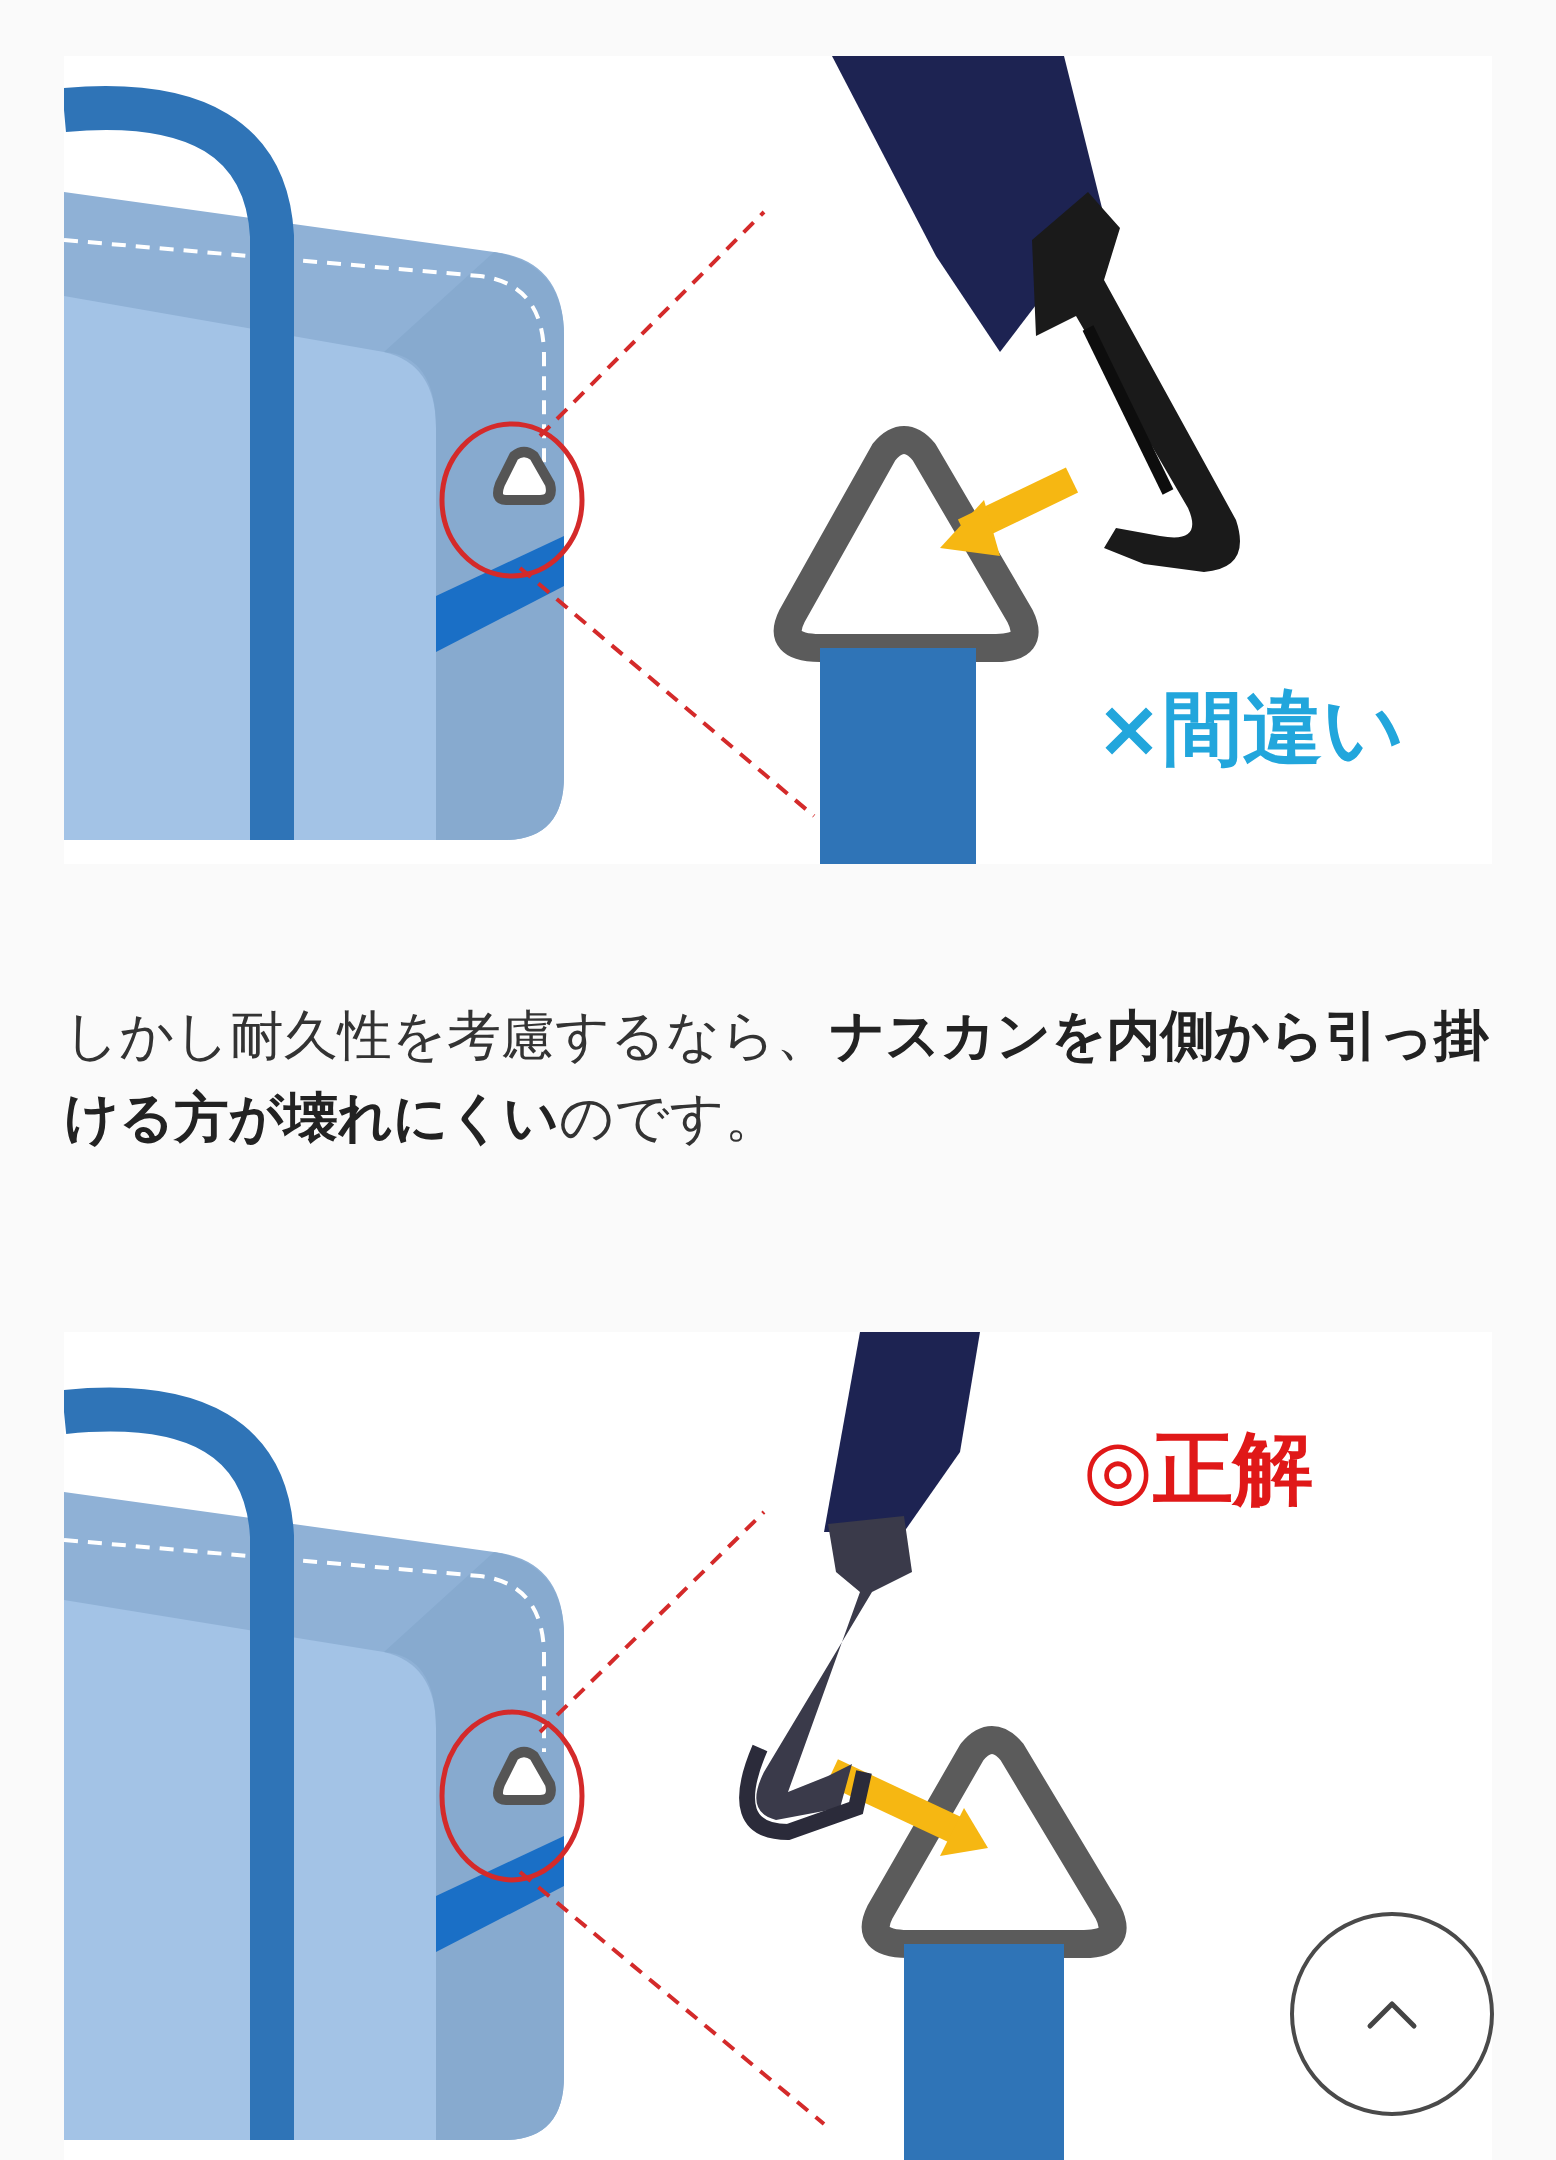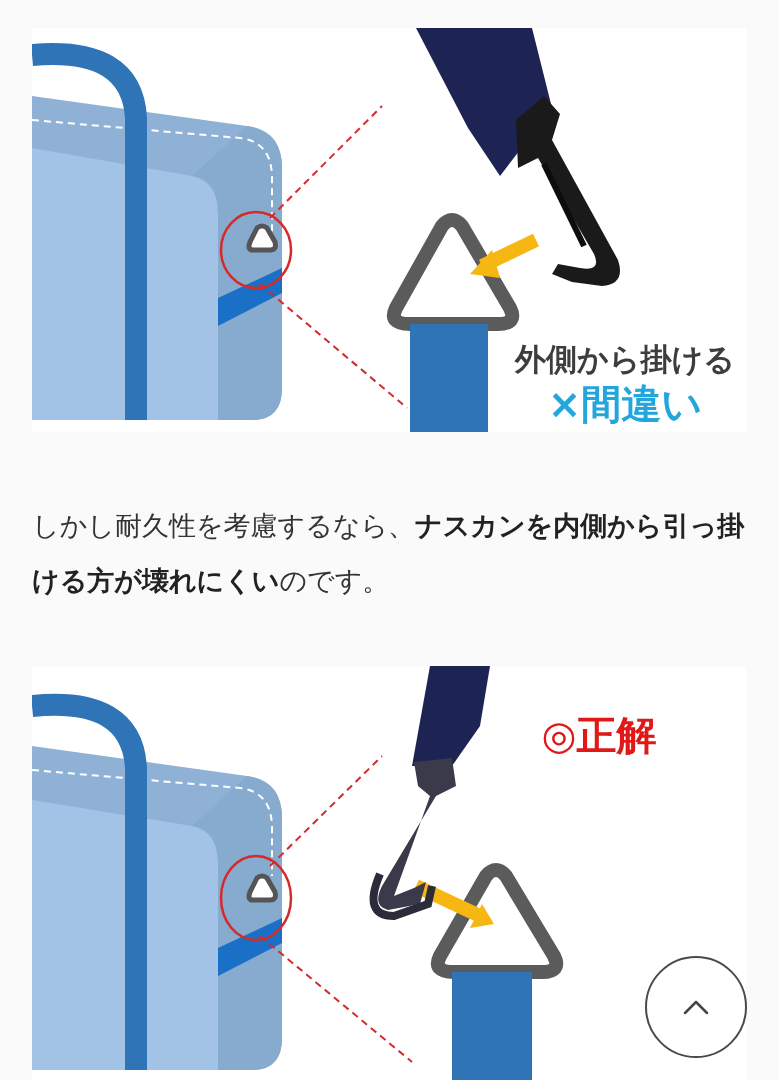--- a/index.html
+++ b/index.html
@@ -22,21 +22,21 @@
     }
     .caption .main { color: #3d3d3d; font-size: 31px; letter-spacing: 0px; }
     .caption .verdict { font-size: 40px; }
     #cap1 { left: 478px; top: 312px; width: 230px; }
     #cap1 .verdict { color: #22a6dc; }
     #cap2 { left: 452px; top: 44px; width: 230px; }
     #cap2 .verdict { color: #e01818; }
     .body-text {
       position: absolute; left: 32px; top: 498px; width: 720px;
       font-family: "DejaVu Serif", "Liberation Serif", serif;
-      font-size: 27px; line-height: 55px; color: #333333;
+      font-size: 27px; line-height: 41px; color: #333333;
     }
     .body-text b { font-family: "DejaVu Sans", sans-serif; font-weight: bold; color: #222; }
     .to-top {
       position: absolute; left: 645px; top: 956px; width: 102px; height: 102px;
       border: 2px solid #4a4a4a; border-radius: 50%; background: #ffffff;
       box-sizing: border-box; cursor: pointer;
       display: flex; align-items: center; justify-content: center;
     }
   </style>
 </head>
@@ -70,21 +70,20 @@
 
     <path d="M504 212 L450 238" stroke="#f6b712" stroke-width="14"></path>
     <path d="M438 246 L460 222 L468 250 Z" fill="#f6b712"></path>
 
     <path d="M384 0 L500 0 L520 80 L468 148 L436 100 Z" fill="#1d2352"></path>
 
     <path d="M484 92 L512 68 L528 86 L520 112 L586 232 Q594 256 570 258 L540 254 L520 246 L526 236 L548 240 Q570 244 562 226 L506 130 L486 140 Z" fill="#1a1a1a"></path>
     <path d="M512 136 L552 218" stroke="#0d0d0d" stroke-width="6"></path>
   </svg>
   <div class="caption" id="cap1">
-    <div class="main">外側から掛ける</div>
     <div class="verdict">×間違い</div>
   </div>
 </div>
 
 <div class="body-text">
   <span>しかし耐久性を考慮するなら、</span><b>ナスカンを内側から引っ掛ける方が壊れにくい</b><span>のです。</span>
 </div>
 
 <div class="figure" id="fig2">
   <svg width="714" height="414" viewBox="0 0 714 414">

